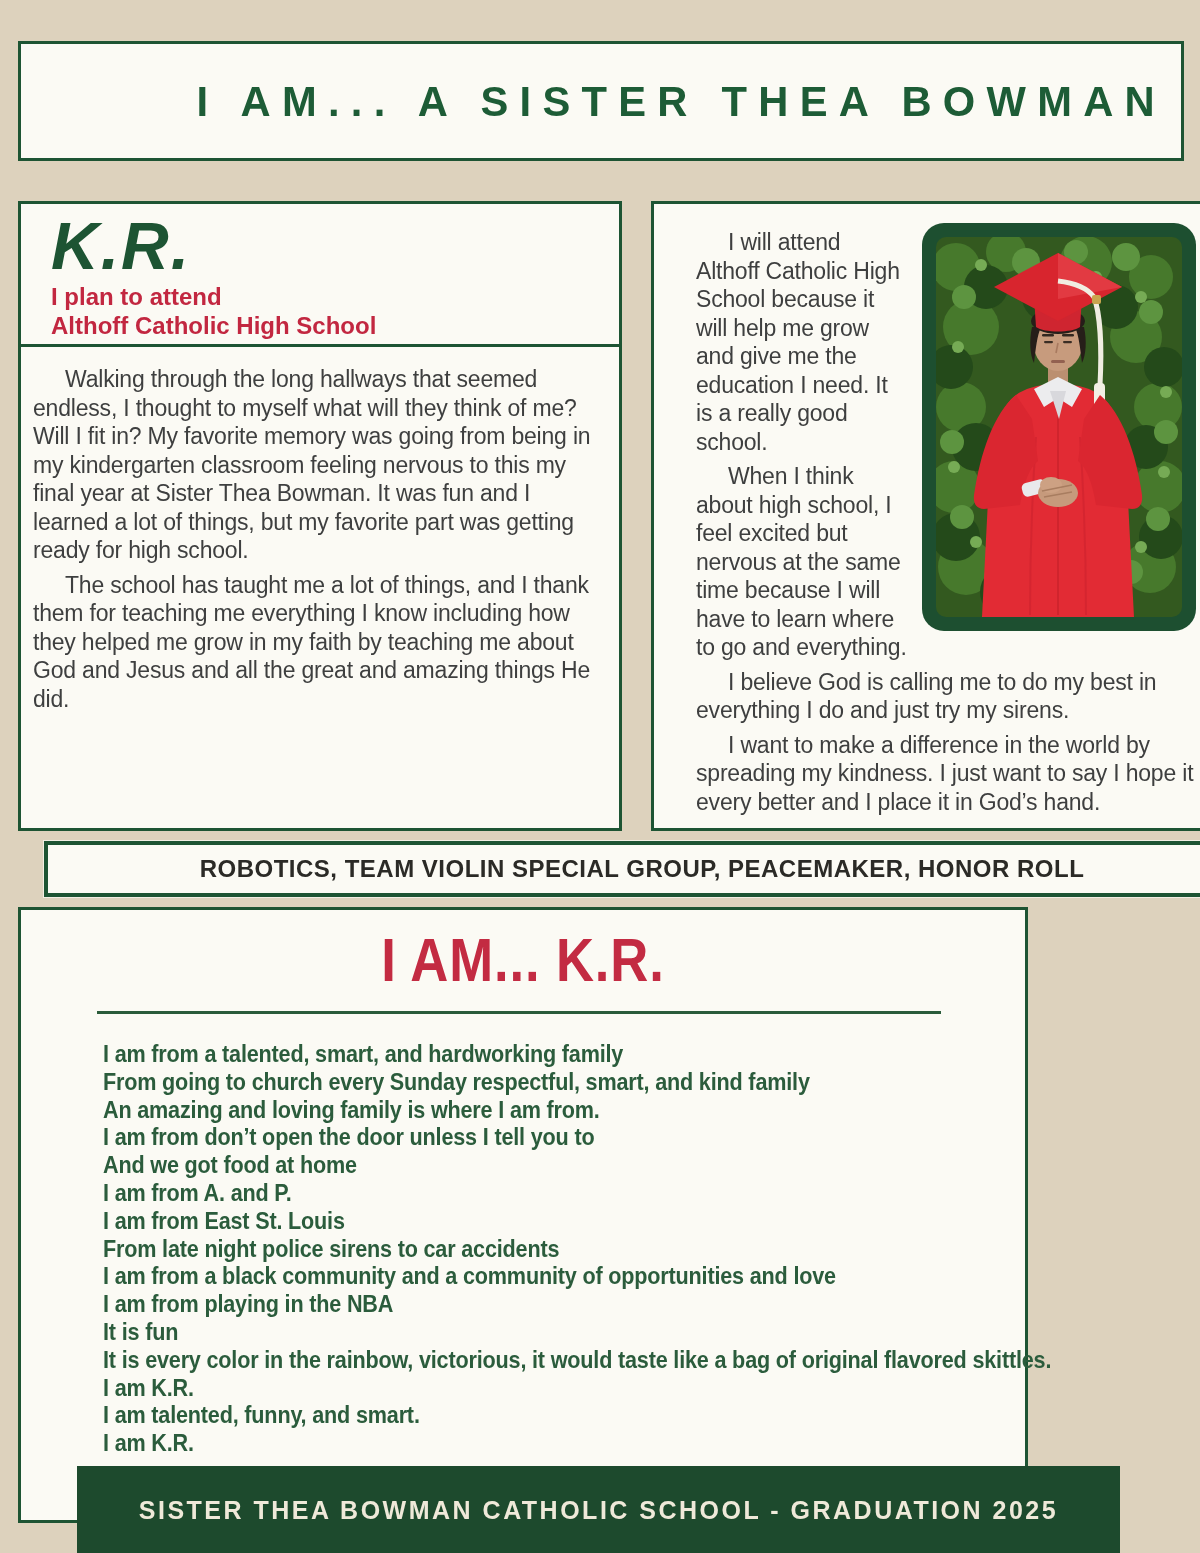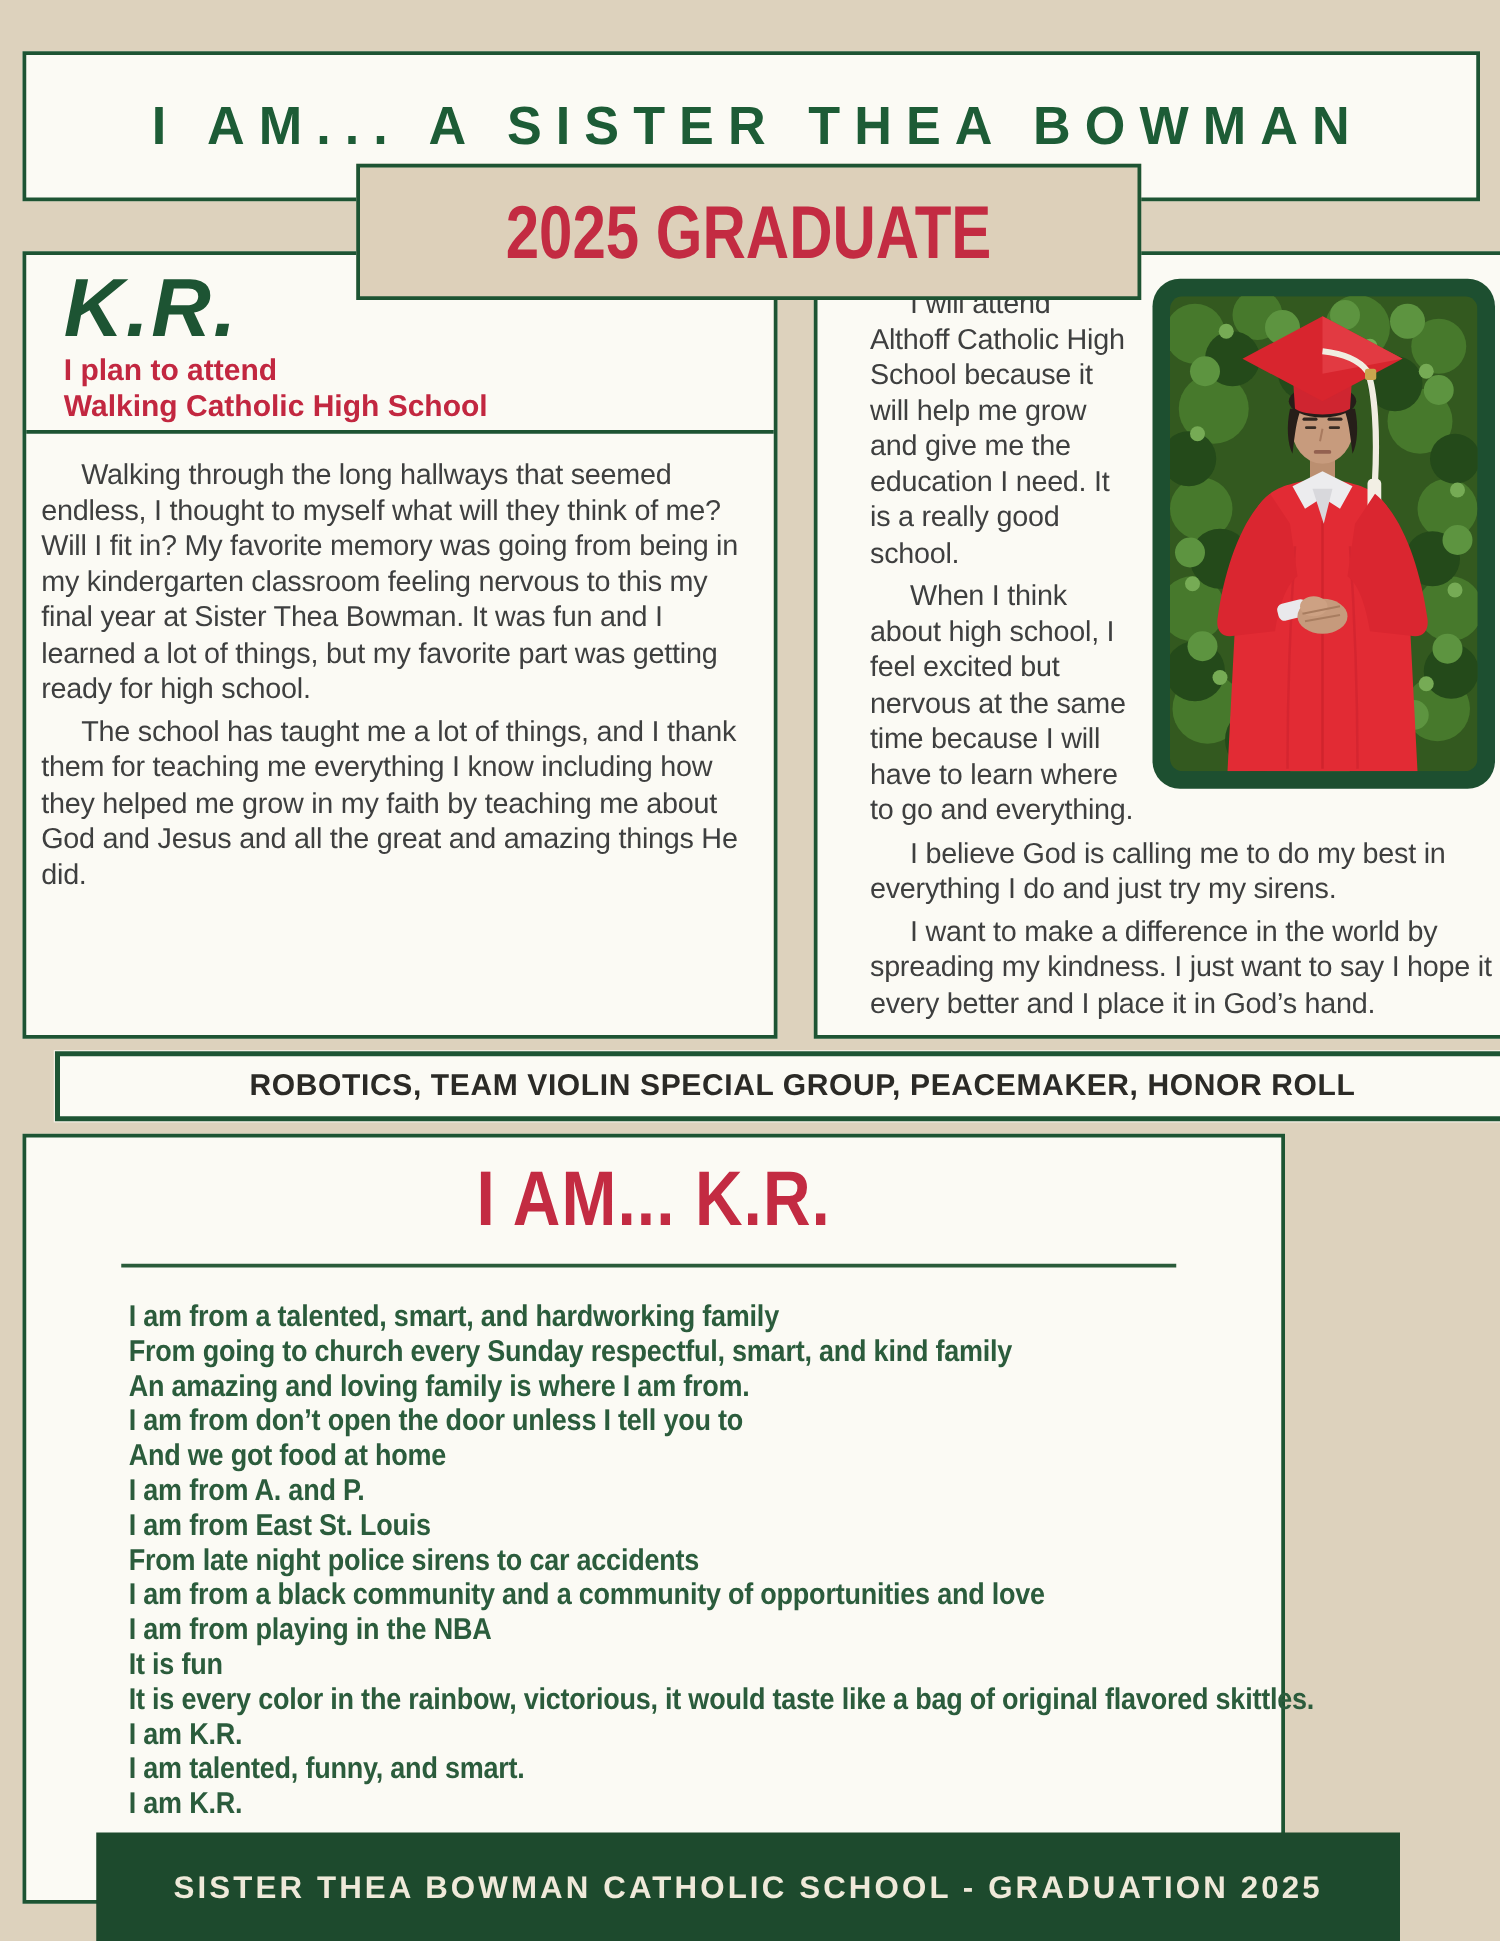--- a/index.html
+++ b/index.html
@@ -5,21 +5,21 @@
   html,body{margin:0;padding:0;}
   .page{
     position:relative; width:1200px; height:1553px;
     background:#ddd2bd; overflow:hidden;
     font-family:"Liberation Sans", sans-serif;
   }
   
   .top-banner{
     position:absolute; left:18px; top:41px; width:1166px; height:120px;
     background:#fbfaf4; border:3px solid #1d5433; box-sizing:border-box;
-    display:flex; align-items:center; justify-content:center;
+    display:flex; align-items:center; justify-content:flex-end;
   }
   .top-banner-text{
     font-size:43px; font-weight:bold; color:#1d5c36;
     letter-spacing:0.27em; white-space:nowrap; text-indent:0.27em;
     transform:scaleX(0.97);
   }
   
   .grad-box{
     position:absolute; left:285px; top:131px; width:628px; height:109px;
     background:#ddd0ba; border:3px solid #1d5433; box-sizing:border-box;
@@ -104,29 +104,26 @@
 </style>
 </head>
 <body>
 
 <div class="page">
 
   <div class="top-banner">
     <div class="top-banner-text">I AM... A SISTER THEA BOWMAN</div>
   </div>
 
-  <div class="grad-box">
-    <div class="grad-text">2025 GRADUATE</div>
-  </div>
 
   <div class="left-box">
     <div class="left-head">
       <h1 class="initials">K.R.</h1>
       <div class="plan-line">I plan to attend</div>
-      <div class="plan-line">Walking Catholic High School</div>
+      <div class="plan-line">Althoff Catholic High School</div>
     </div>
     <div class="left-body">
       <p>Walking through the long hallways that seemed endless, I thought to myself what will they think of me? Will I fit in? My favorite memory was going from being in my kindergarten classroom feeling nervous to this my final year at Sister Thea Bowman. It was fun and I learned a lot of things, but my favorite part was getting ready for high school.</p>
       <p>The school has taught me a lot of things, and I thank them for teaching me everything I know including how they helped me grow in my faith by teaching me about God and Jesus and all the great and amazing things He did.</p>
     </div>
   </div>
 
   <div class="right-box">
     <div class="photo-frame">
       <svg viewBox="0 0 246 380" preserveAspectRatio="none">

